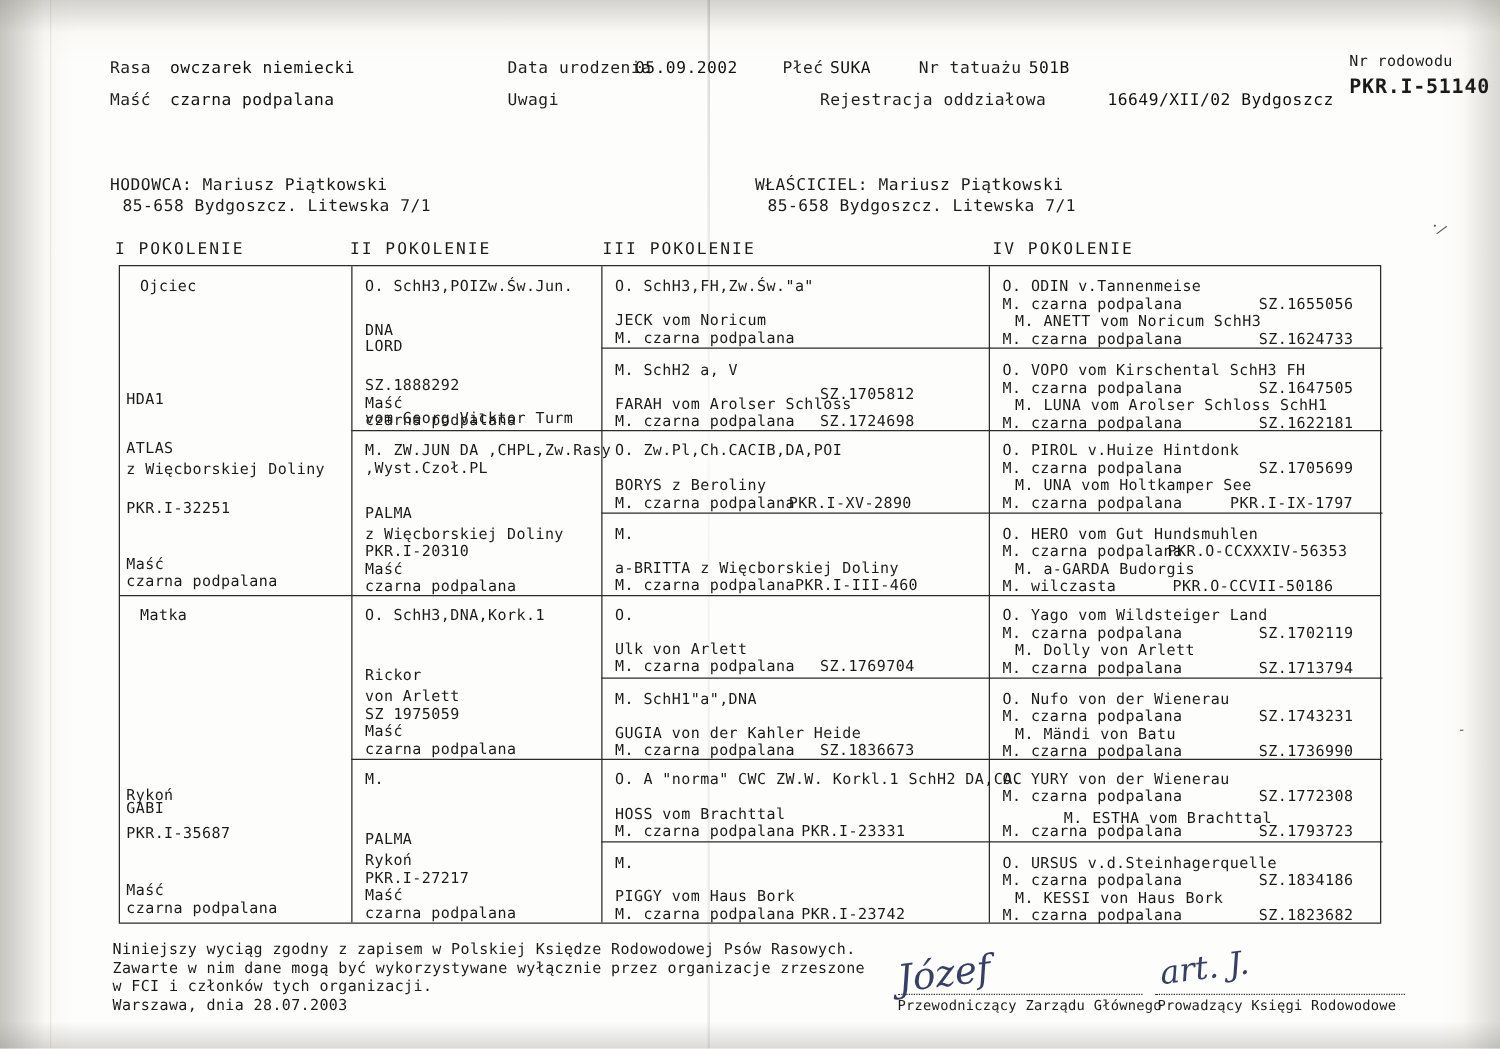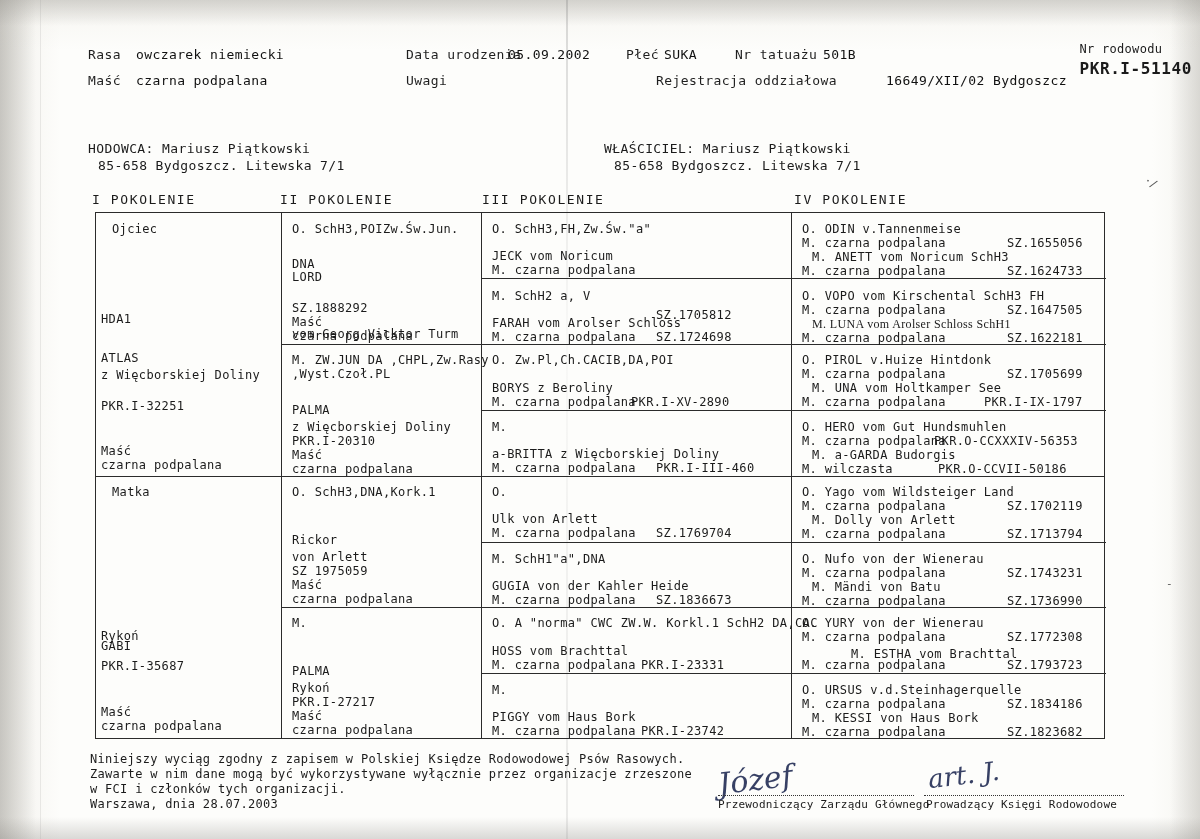--- a/index.html
+++ b/index.html
@@ -327,21 +327,21 @@
     <div class="cell" style="left:560px; top:117px;">SZ.1724698</div>
 
     <div class="cell" style="left:396px; top:140px;">O.  Zw.Pl,Ch.CACIB,DA,POI</div>
     <div class="cell" style="left:396px; top:168px;">BORYS z Beroliny</div>
     <div class="cell" style="left:396px; top:182px;">M.  czarna podpalana</div>
     <div class="cell" style="left:535px; top:182px;">PKR.I-XV-2890</div>
 
     <div class="cell" style="left:396px; top:207px;">M.</div>
     <div class="cell" style="left:396px; top:234px;">a-BRITTA z Więcborskiej Doliny</div>
     <div class="cell" style="left:396px; top:248px;">M.  czarna podpalana</div>
-    <div class="cell" style="left:560px; top:248px;">PKR.I-III-460</div>
+    <div class="cell" style="left:540px; top:248px;">PKR.I-III-460</div>
 
     <div class="cell" style="left:396px; top:272px;">O.</div>
     <div class="cell" style="left:396px; top:299px;">Ulk von Arlett</div>
     <div class="cell" style="left:396px; top:313px;">M.  czarna podpalana</div>
     <div class="cell" style="left:560px; top:313px;">SZ.1769704</div>
 
     <div class="cell" style="left:396px; top:339px;">M.  SchH1"a",DNA</div>
     <div class="cell" style="left:396px; top:366px;">GUGIA von der  Kahler Heide</div>
     <div class="cell" style="left:396px; top:380px;">M.  czarna podpalana</div>
     <div class="cell" style="left:560px; top:380px;">SZ.1836673</div>
@@ -359,21 +359,21 @@
     <div class="cell" style="left:706px; top:9px;">O. ODIN v.Tannenmeise</div>
     <div class="cell" style="left:706px; top:23px;">M. czarna podpalana</div>
     <div class="cell" style="left:911px; top:23px;">SZ.1655056</div>
     <div class="cell" style="left:716px; top:37px;">M. ANETT vom Noricum  SchH3</div>
     <div class="cell" style="left:706px; top:51px;">M. czarna podpalana</div>
     <div class="cell" style="left:911px; top:51px;">SZ.1624733</div>
 
     <div class="cell" style="left:706px; top:76px;">O. VOPO vom Kirschental  SchH3 FH</div>
     <div class="cell" style="left:706px; top:90px;">M. czarna podpalana</div>
     <div class="cell" style="left:911px; top:90px;">SZ.1647505</div>
-    <div class="cell" style="left:716px; top:104px;font-family:Liberation Serif, serif;">M. LUNA vom Arolser Schloss  SchH1</div>
+    <div class="cell" style="left:716px; top:104px;">M. LUNA vom Arolser Schloss  SchH1</div>
     <div class="cell" style="left:706px; top:118px;">M. czarna podpalana</div>
     <div class="cell" style="left:911px; top:118px;">SZ.1622181</div>
 
     <div class="cell" style="left:706px; top:140px;">O. PIROL v.Huize Hintdonk</div>
     <div class="cell" style="left:706px; top:154px;">M. czarna podpalana</div>
     <div class="cell" style="left:911px; top:154px;">SZ.1705699</div>
     <div class="cell" style="left:716px; top:168px;">M. UNA vom Holtkamper See</div>
     <div class="cell" style="left:706px; top:182px;">M. czarna podpalana</div>
     <div class="cell" style="left:888px; top:182px;">PKR.I-IX-1797</div>
 

